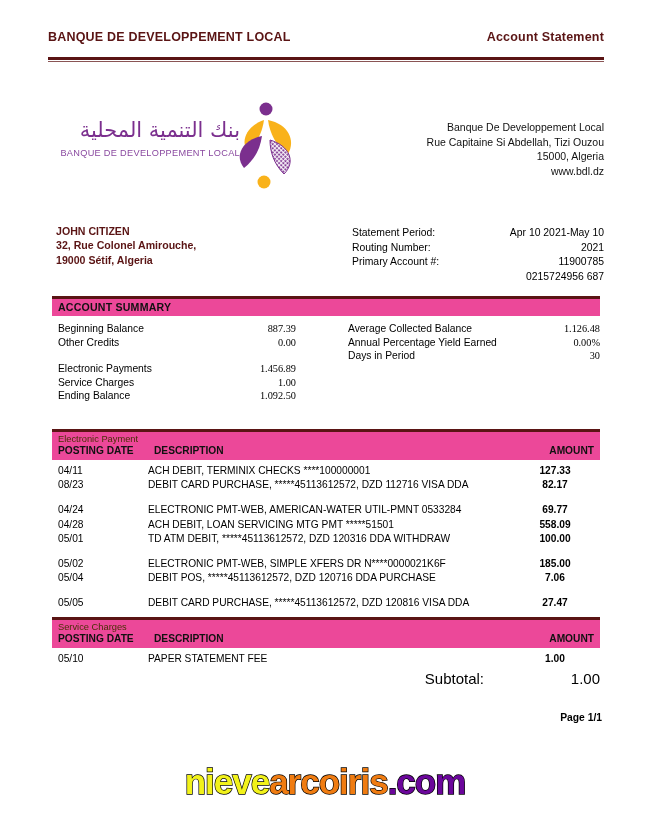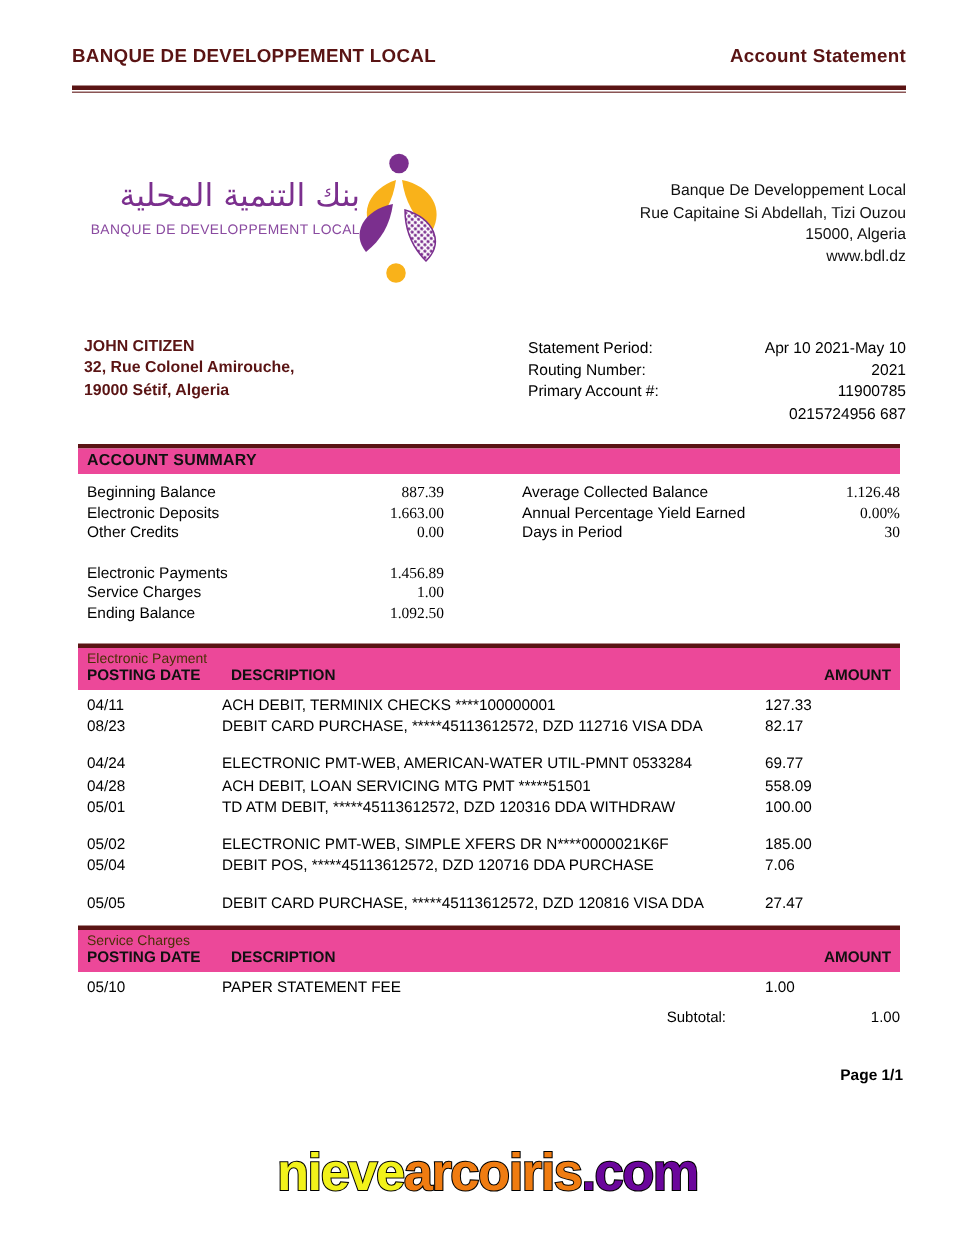--- a/index.html
+++ b/index.html
@@ -179,26 +179,26 @@
 
   
   .tx-body {
     padding-top: 4px;
     font-size: 10.2px;
     line-height: 14.2px;
   }
   .tx-row { display: flex; }
   .tx-row .d { width: 96px; padding-left: 6px; box-sizing: border-box; }
   .tx-row .s { flex: 1; }
-  .tx-row .a { width: 90px; text-align: left; }
+  .tx-row .a { width: 90px; text-align: center; font-weight: bold; }
   .tx-gap { height: 11px; }
 
   .sub-row {
     display: flex;
-    font-size: 10px;
+    font-size: 15px;
     line-height: 14.2px;
     padding-top: 12px;
   }
   .sub-row .lbl {
     flex: 1;
     text-align: right;
     padding-right: 26px;
   }
   .sub-row .val { width: 90px; text-align: right; }
 
@@ -299,24 +299,20 @@
     <div class="bar">
       <div class="bar-title">ACCOUNT SUMMARY</div>
     </div>
     <div class="sum-body">
       <div class="sum-col left">
         <div class="sum-row">
           <span class="l">Beginning Balance</span>
           <span class="v">887.39</span>
         </div>
         <div class="sum-row">
-          <span class="l">Electronic Deposits</span>
-          <span class="v">1.663.00</span>
-        </div>
-        <div class="sum-row">
           <span class="l">Other Credits</span>
           <span class="v">0.00</span>
         </div>
         <div class="spacer"></div>
         <div class="sum-row">
           <span class="l">Electronic Payments</span>
           <span class="v">1.456.89</span>
         </div>
         <div class="sum-row">
           <span class="l">Service Charges</span>

